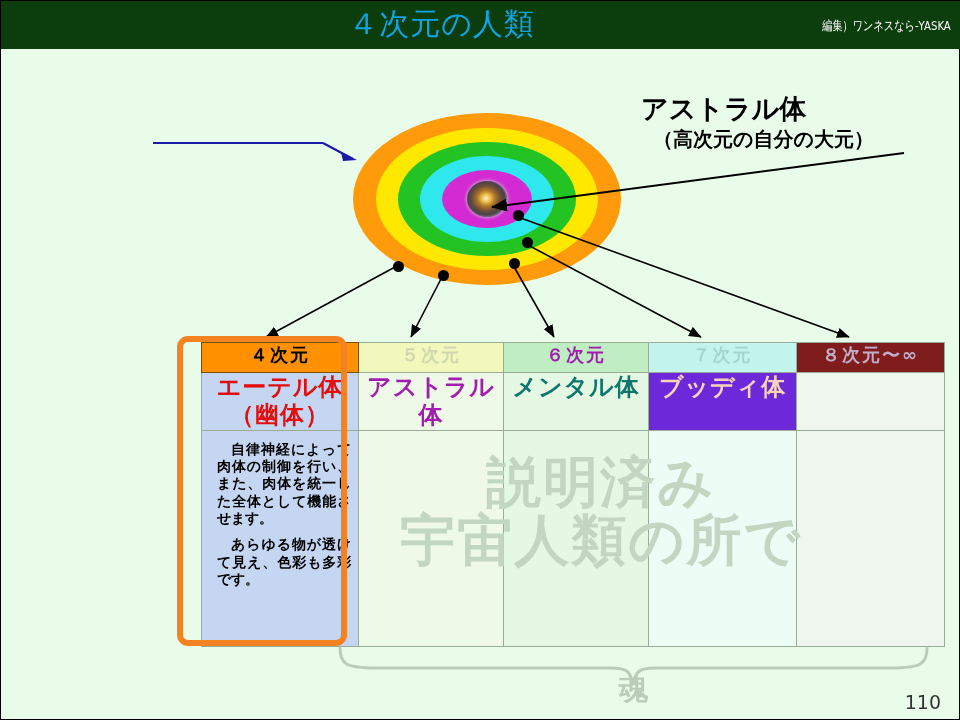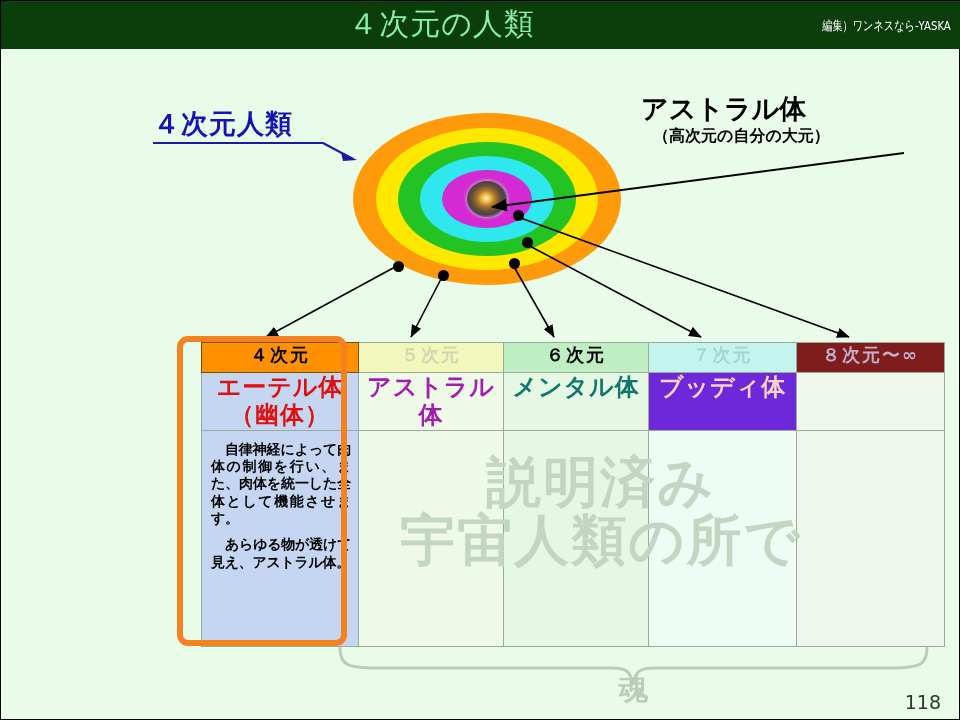--- a/index.html
+++ b/index.html
@@ -20,21 +20,21 @@
   #header {
     position: absolute; left: 0; top: 0;
     width: 960px; height: 48px;
     background: #0c3d0c;
   }
   #header-title {
     position: absolute; left: 0; top: 0;
     width: 868px; height: 48px;
     line-height: 46px;
     text-align: center;
-    color: #86efac;
+    color: #0ea5e9;
     font-size: 30px;
     font-weight: 400;
     letter-spacing: 1px;
     padding-left: 13px;
   }
   #header-credit {
     position: absolute; right: 10px; top: 16px;
     color: #ffffff;
     font-size: 13px;
     white-space: nowrap;
@@ -62,21 +62,21 @@
     position: absolute; left: 640px; top: 90px;
     color: #000000;
     font-size: 27px;
     font-weight: bold;
     white-space: nowrap;
     letter-spacing: 0px;
   }
   #label-source-sub {
     position: absolute; left: 652px; top: 125px;
     color: #000000;
-    font-size: 16px;
+    font-size: 20px;
     font-weight: bold;
     white-space: nowrap;
   }
 
   
   #rings {
     position: absolute; left: 352px; top: 112px;
     width: 268px; height: 172px;
   }
   .ring {
@@ -136,21 +136,21 @@
   .hdr {
     height: 30px;
     text-align: center;
     font-size: 18px;
     font-weight: bold;
     letter-spacing: 2px;
     vertical-align: middle;
   }
   .hdr-4 { background: #ff9000; color: #000000; border-color: #7a5000 !important; }
   .hdr-5 { background: #f2f7bc; color: #cfd7ae; }
-  .hdr-6 { background: #bfeec2; color: #000000; }
+  .hdr-6 { background: #bfeec2; color: #a21caf; }
   .hdr-7 { background: #c3f5ee; color: #a5d5cf; }
   .hdr-8 { background: #7f1d1d; color: #c2aecb; }
 
   .body-name {
     height: 48px;
     text-align: center;
     font-size: 24px;
     font-weight: bold;
     letter-spacing: 1px;
     vertical-align: middle;
@@ -163,21 +163,21 @@
   .name-8 { background: #eef6ee; }
 
   .desc-cell { height: 216px; }
   .desc-4 { background: #c5d6f2; }
   .desc-5 { background: #eefae7; }
   .desc-6 { background: #e5f8e3; }
   .desc-7 { background: #eefcf6; }
   .desc-8 { background: #eef6ee; }
 
   .desc-text {
-    padding: 10px 7px 0 9px;
+    padding: 10px 7px 0 15px;
     font-size: 14px;
     font-weight: bold;
     color: #000000;
     line-height: 1.24;
     text-align: justify;
     letter-spacing: -0.3px;
   }
   .desc-text p { margin: 0 0 9px 0; text-indent: 1em; }
 
   
@@ -228,21 +228,20 @@
 </head>
 <body>
 
 <div id="slide">
 
   <div id="header">
     <div id="header-title">４次元の人類</div>
     <div id="header-credit">編集）ワンネスなら-YASKA</div>
   </div>
 
-  <div id="label-4d">４次元人類</div>
   <div id="label-4d-underline"></div>
 
   <div id="label-source">アストラル体</div>
   <div id="label-source-sub">（高次元の自分の大元）</div>
 
   <div id="rings">
     <div class="ring" style="width:268px;height:172px;background:#ff9a0a;"></div>
     <div class="ring" style="width:222px;height:142px;background:#ffe800;"></div>
     <div class="ring" style="width:178px;height:114px;background:#22c322;"></div>
     <div class="ring" style="width:134px;height:86px;background:#2ee8ee;"></div>
@@ -300,21 +299,21 @@
         </td>
         <td class="body-name name-5">アストラル体</td>
         <td class="body-name name-6">メンタル体</td>
         <td class="body-name name-7">ブッディ体</td>
         <td class="body-name name-8"></td>
       </tr>
       <tr>
         <td class="desc-cell desc-4">
           <div class="desc-text">
             <p>自律神経によって肉体の制御を行い、また、肉体を統一した全体として機能させます。</p>
-            <p>あらゆる物が透けて見え、アストラル体。</p>
+            <p>あらゆる物が透けて見え、色彩も多彩です。</p>
           </div>
         </td>
         <td class="desc-cell desc-5"></td>
         <td class="desc-cell desc-6"></td>
         <td class="desc-cell desc-7"></td>
         <td class="desc-cell desc-8"></td>
       </tr>
     </tbody>
   </table>
 
@@ -324,15 +323,15 @@
     <div>説明済み</div>
     <div>宇宙人類の所で</div>
   </div>
 
   <svg id="brace-svg" viewBox="0 0 595 40" preserveAspectRatio="none">
     <path d="M4,2 C4,18 10,22 40,22 L275,22 C292,22 294,26 297,38
              C300,26 302,22 319,22 L555,22 C585,22 591,18 591,2" stroke="#b9cdb9" stroke-width="3" fill="none" stroke-linecap="round" stroke-linejoin="round"></path>
   </svg>
   <div id="soul-label">魂</div>
 
-  <div id="page-number">118</div>
+  <div id="page-number">110</div>
 
 </div>
 
 </body></html>

